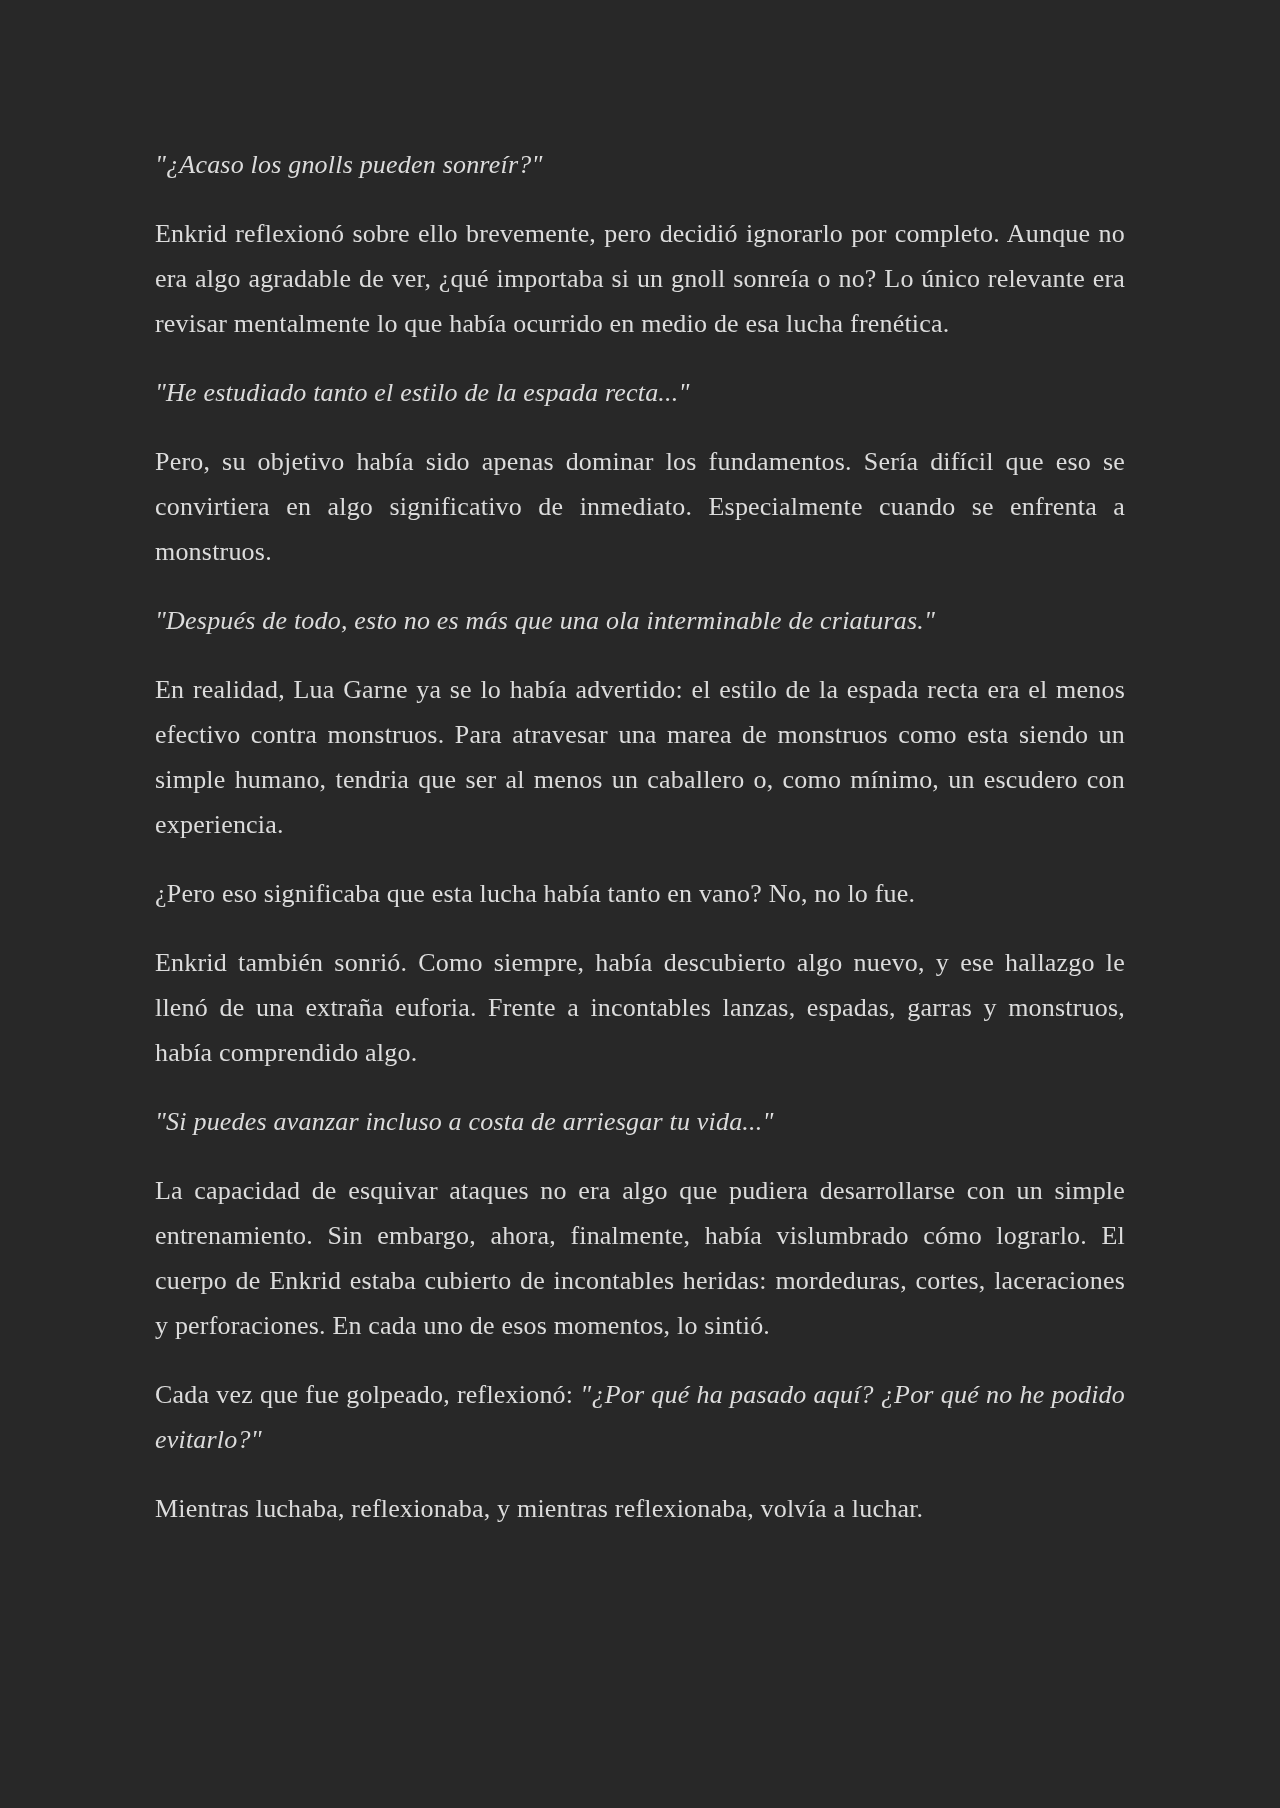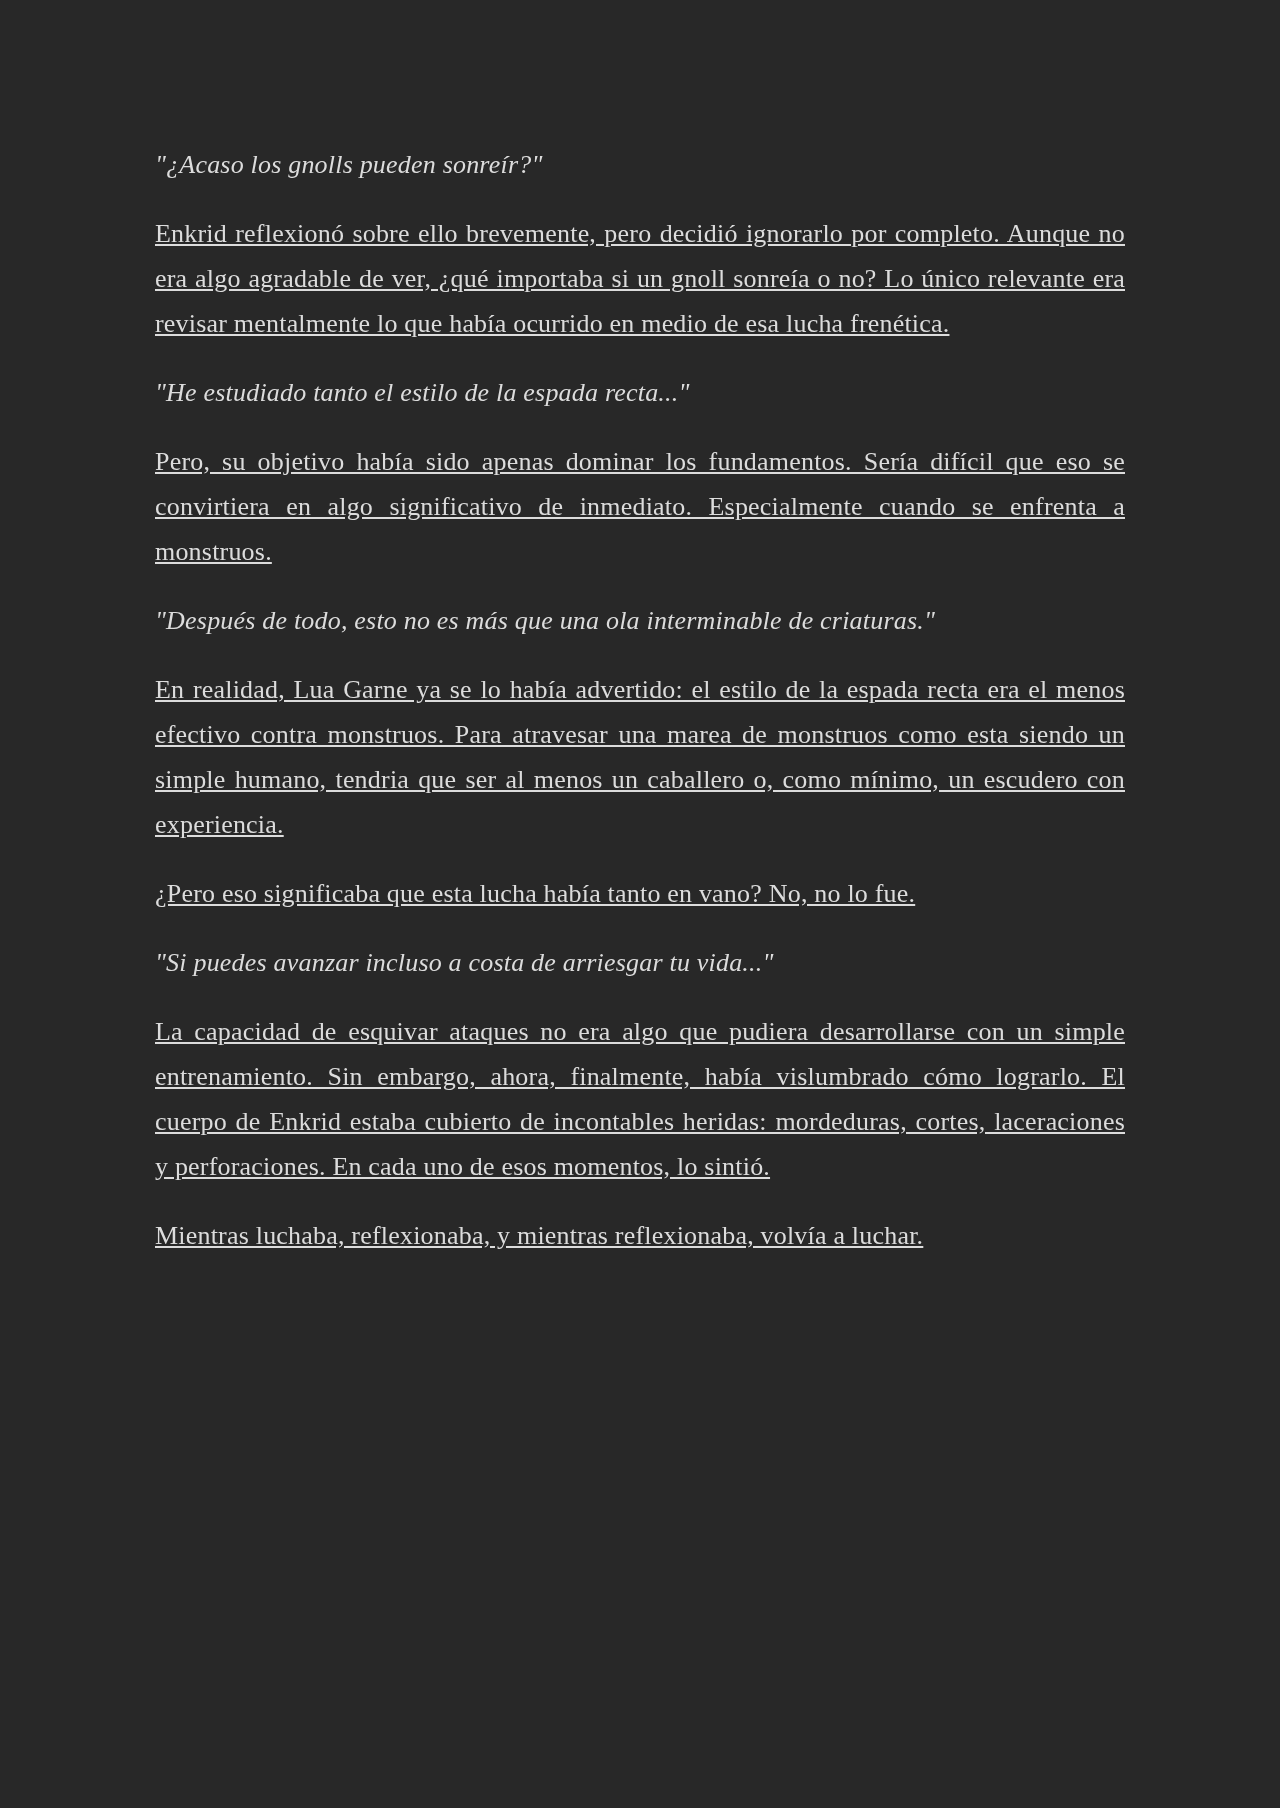--- a/index.html
+++ b/index.html
@@ -22,37 +22,38 @@
     padding: 142px 155px 0 155px;
   }
   .page p {
     margin: 0 0 24px 0;
     font-size: 26px;
     line-height: 45px;
     letter-spacing: 0.2px;
   }
   .para {
     text-align: justify;
-    text-decoration: underline;
   }
   .quote {
     font-style: italic;
     text-align: left;
   }
   .quote-inline {
     font-style: italic;
   }
 </style>
 </head>
 <body>
 
 <div class="page">
   <p class="quote">"¿Acaso los gnolls pueden sonreír?"</p>
   <p class="para">Enkrid reflexionó sobre ello brevemente, pero decidió ignorarlo por completo. Aunque no era algo agradable de ver, ¿qué importaba si un gnoll sonreía o no? Lo único relevante era revisar mentalmente lo que había ocurrido en medio de esa lucha frenética.</p>
   <p class="quote">"He estudiado tanto el estilo de la espada recta..."</p>
   <p class="para">Pero, su objetivo había sido apenas dominar los fundamentos. Sería difícil que eso se convirtiera en algo significativo de inmediato. Especialmente cuando se enfrenta a monstruos.</p>
   <p class="quote">"Después de todo, esto no es más que una ola interminable de criaturas."</p>
   <p class="para">En realidad, Lua Garne ya se lo había advertido: el estilo de la espada recta era el menos efectivo contra monstruos. Para atravesar una marea de monstruos como esta siendo un simple humano, tendria que ser al menos un caballero o, como mínimo, un escudero con experiencia.</p>
   <p class="para">¿Pero eso significaba que esta lucha había tanto en vano? No, no lo fue.</p>
+  <p class="para">Enkrid también sonrió. Como siempre, había descubierto algo nuevo, y ese hallazgo le llenó de una extraña euforia. Frente a incontables lanzas, espadas, garras y monstruos, había comprendido algo.</p>
   <p class="quote">"Si puedes avanzar incluso a costa de arriesgar tu vida..."</p>
   <p class="para">La capacidad de esquivar ataques no era algo que pudiera desarrollarse con un simple entrenamiento. Sin embargo, ahora, finalmente, había vislumbrado cómo lograrlo. El cuerpo de Enkrid estaba cubierto de incontables heridas: mordeduras, cortes, laceraciones y perforaciones. En cada uno de esos momentos, lo sintió.</p>
+  <p class="para"><span>Cada vez que fue golpeado, reflexionó: </span><span class="quote-inline">"¿Por qué ha pasado aquí? ¿Por qué no he podido evitarlo?"</span></p>
   <p class="para">Mientras luchaba, reflexionaba, y mientras reflexionaba, volvía a luchar.</p>
 </div>
 
 </body></html>

